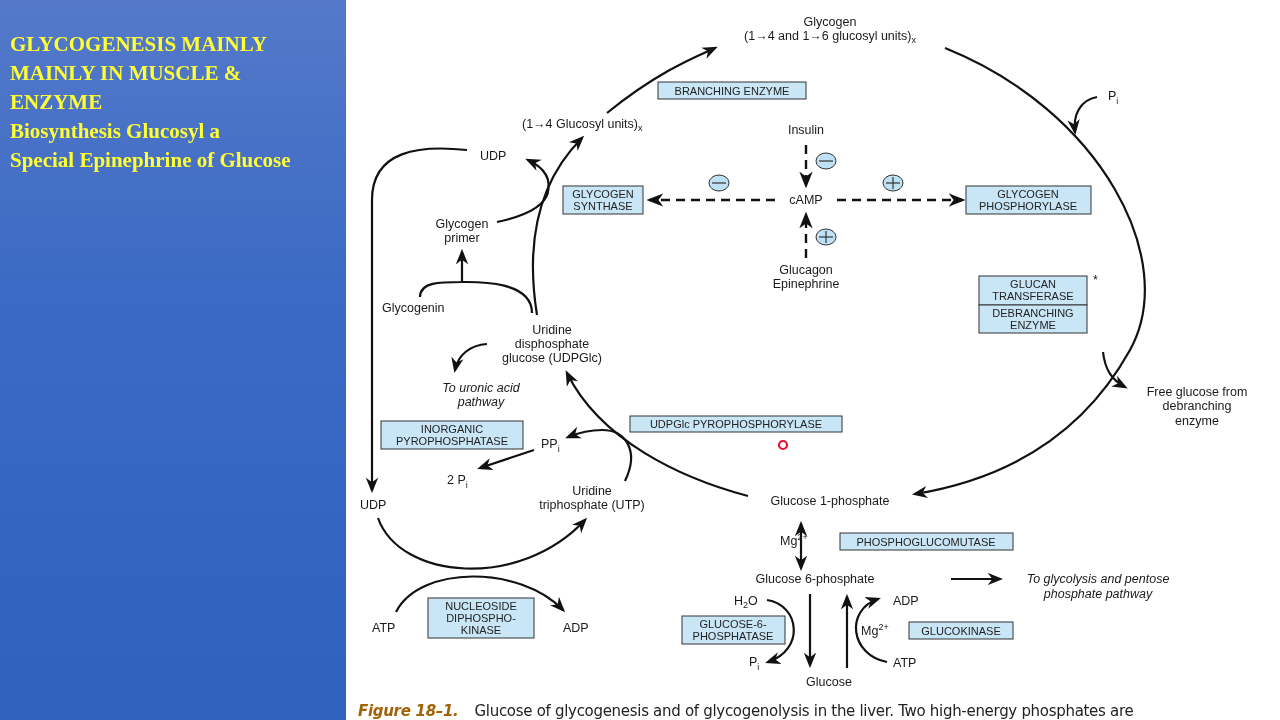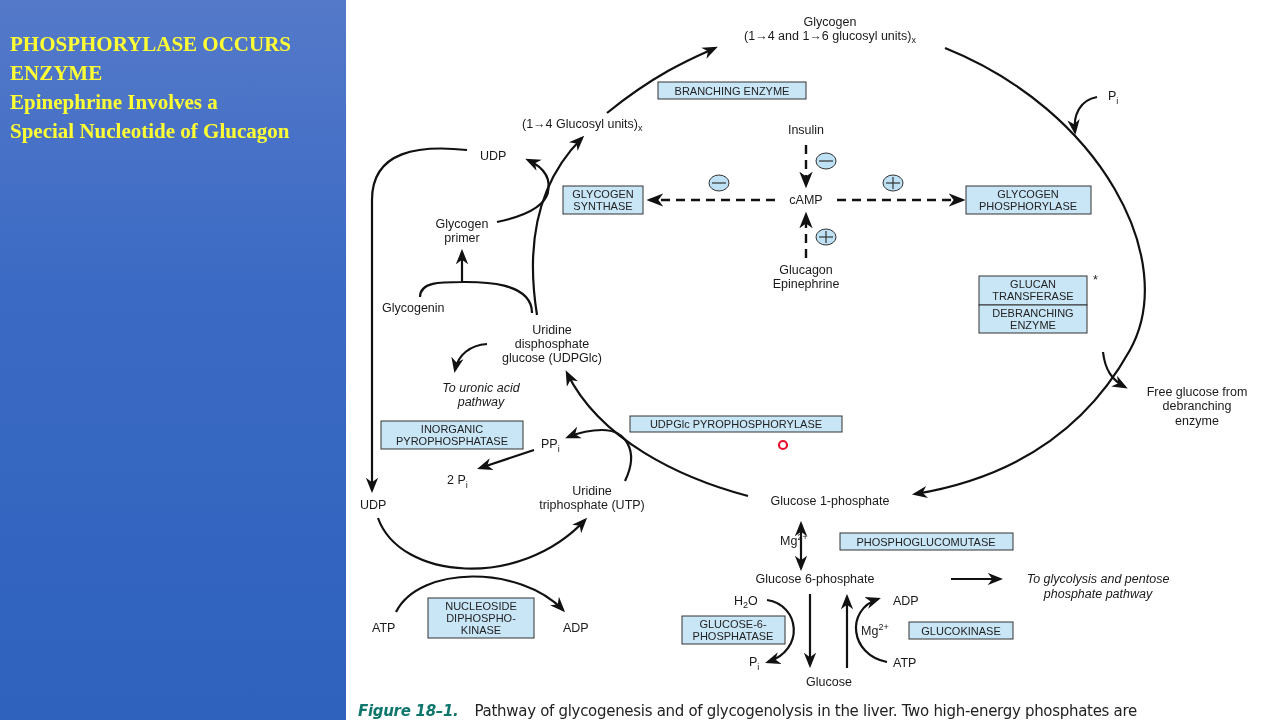--- a/index.html
+++ b/index.html
@@ -9,31 +9,32 @@
   #left-title div{white-space:nowrap;}
   #diagram{position:absolute;left:346px;top:0;width:934px;height:720px;}
   svg text{font-family:"Liberation Sans",sans-serif;font-size:12.5px;fill:#1a1a1a;}
   svg .it{font-style:italic;}
   svg .box-text{font-size:11px;fill:#222;}
   .enz{fill:#c9e6f7;stroke:#333;stroke-width:1;}
   .ln{fill:none;stroke:#111;stroke-width:2.2;}
   .dash{fill:none;stroke:#111;stroke-width:2.4;stroke-dasharray:9,6;}
   .sign{fill:#bfe1f5;stroke:#333;stroke-width:1;}
   #caption{position:absolute;left:358px;top:702px;font-size:15px;color:#222;white-space:nowrap;font-family:"DejaVu Sans",sans-serif;letter-spacing:-0.3px;}
-  #caption .fig{color:#0f766e;font-weight:bold;font-style:italic;margin-right:16px;text-align:right;}
+  #caption .fig{color:#a16207;font-weight:bold;font-style:italic;margin-right:16px;text-align:right;}
 </style>
 </head>
 <body>
 
 <div id="left-panel">
   <div id="left-title">
-    <div>PHOSPHORYLASE OCCURS</div>
+    <div>GLYCOGENESIS MAINLY</div>
+    <div>MAINLY IN MUSCLE &amp;</div>
     <div>ENZYME</div>
-    <div>Epinephrine Involves a</div>
-    <div>Special Nucleotide of  Glucagon</div>
+    <div>Biosynthesis Glucosyl a</div>
+    <div>Special Epinephrine of  Glucose</div>
   </div>
 </div>
 
 <svg id="diagram" viewBox="346 0 934 720" width="934" height="720" xmlns="http://www.w3.org/2000/svg">
   <defs>
     <marker id="ah" viewBox="0 0 10 10" refX="8" refY="5" markerWidth="7" markerHeight="7" orient="auto-start-reverse">
       <path d="M0,1 L10,5 L0,9 L3,5 Z" fill="#111"></path>
     </marker>
   </defs>
 
@@ -184,14 +185,14 @@
   </g>
   <g>
     <rect class="enz" x="909" y="622" width="104" height="17"></rect>
     <text class="box-text" x="961" y="635" text-anchor="middle">GLUCOKINASE</text>
   </g>
 
   <circle cx="783" cy="445" r="4" fill="none" stroke="#e8112d" stroke-width="2.2"></circle>
 </svg>
 
 <div id="caption">
-  <span class="fig">Figure 18–1.</span><span>Pathway of glycogenesis and of glycogenolysis in the liver. Two high-energy phosphates are</span>
+  <span class="fig">Figure 18–1.</span><span>Glucose of glycogenesis and of glycogenolysis in the liver. Two high-energy phosphates are</span>
 </div>
 
 </body></html>

